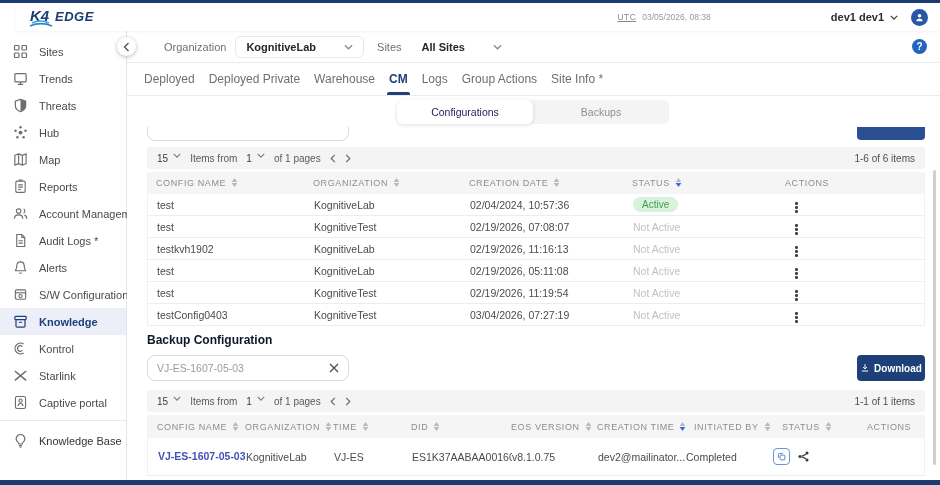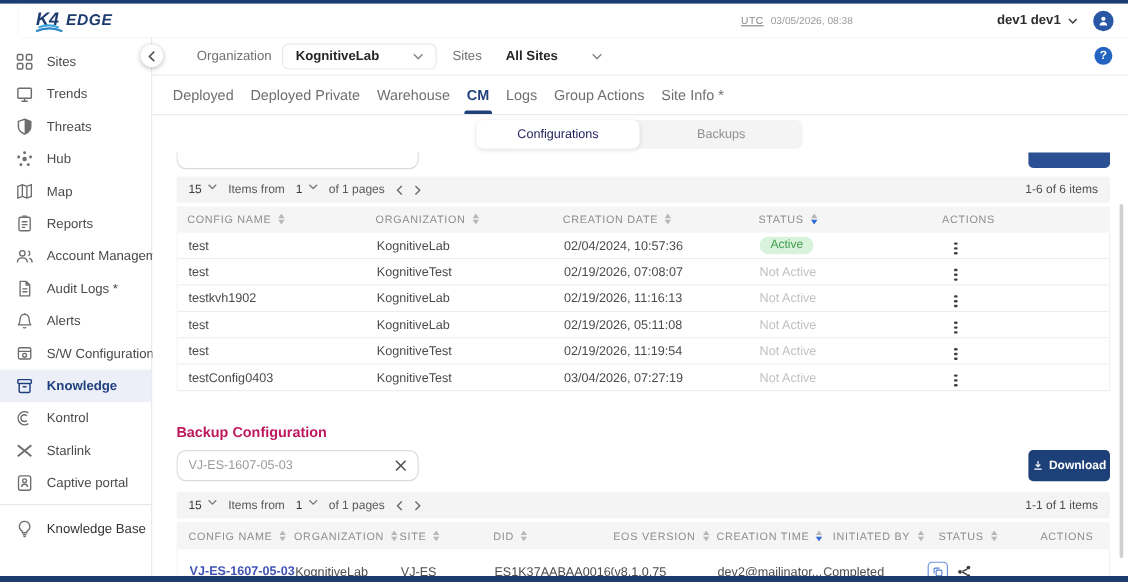--- a/index.html
+++ b/index.html
@@ -76,21 +76,21 @@
   .pill{display:inline-block;padding:2px 9px;background:#d9f2dc;color:#3f9e4d;border-radius:9px;font-size:10px}
   .muted{color:#c2c2c2}
   .kebab{display:inline-flex;flex-direction:column;align-items:center;gap:1.5px;cursor:pointer;padding:2px 6px;margin-left:3px}
   .kebab i{width:2.5px;height:2.5px;border-radius:50%;background:#3e3e3e}
   .cfg-link{color:#4053b4;font-weight:700;line-height:1.35;cursor:pointer}
   .wrapcell{line-height:1.3}
   .act-ics{display:flex;align-items:center;gap:7px;margin-left:2px}
   .copy-btn{width:17px;height:17px;border:1px solid #6d93d8;border-radius:4px;display:flex;align-items:center;justify-content:center;color:#4f7bd0;cursor:pointer;box-sizing:border-box}
   .share-ic{color:#3a3a3a;cursor:pointer;display:flex}
   
-  .bk-title{margin-top:27px;font-size:12px;font-weight:700;color:#be185d}
+  .bk-title{margin-top:7px;font-size:12px;font-weight:700;color:#0f172a}
   .bk-row{margin-top:8px;display:flex;justify-content:space-between;align-items:center}
   .bk-search{width:202px;height:26px;border:1px solid #dcdcdc;border-radius:8px;display:flex;align-items:center;box-sizing:border-box;padding:0 9px;gap:6px}
   .bk-search input{border:none;outline:none;flex:1;font-size:10.5px;color:#9b9b9b;background:transparent;padding:0;font-family:inherit}
   .clear-x{cursor:pointer;display:flex;color:#4a4a4a}
   .dl-btn{width:68px;height:26px;background:#1e4078;border-radius:4px;color:#fff;display:flex;align-items:center;justify-content:center;gap:4px;font-size:10px;font-weight:700;cursor:pointer}
   .bottom-bar{position:absolute;left:0;right:0;bottom:0;height:5px;background:#1c3b6e;z-index:40}
   .v-scrollbar{position:absolute;right:4px;top:170px;width:3px;height:295px;background:#cfcfcf;border-radius:2px;z-index:35;cursor:pointer}
 </style>
 </head>
 <body>
@@ -516,21 +516,21 @@
               <span class="sort">
                 <svg class="tri" viewBox="0 0 8 5">
                   <path d="M4 0l3.5 5h-7z"></path>
                 </svg>
                 <svg class="tri" viewBox="0 0 8 5">
                   <path d="M4 5L.5 0h7z"></path>
                 </svg>
               </span>
             </span>
             <span class="th c2">
-              <span>SITE</span>
+              <span>TIME</span>
               <span class="sort">
                 <svg class="tri" viewBox="0 0 8 5">
                   <path d="M4 0l3.5 5h-7z"></path>
                 </svg>
                 <svg class="tri" viewBox="0 0 8 5">
                   <path d="M4 5L.5 0h7z"></path>
                 </svg>
               </span>
             </span>
             <span class="th c3">

